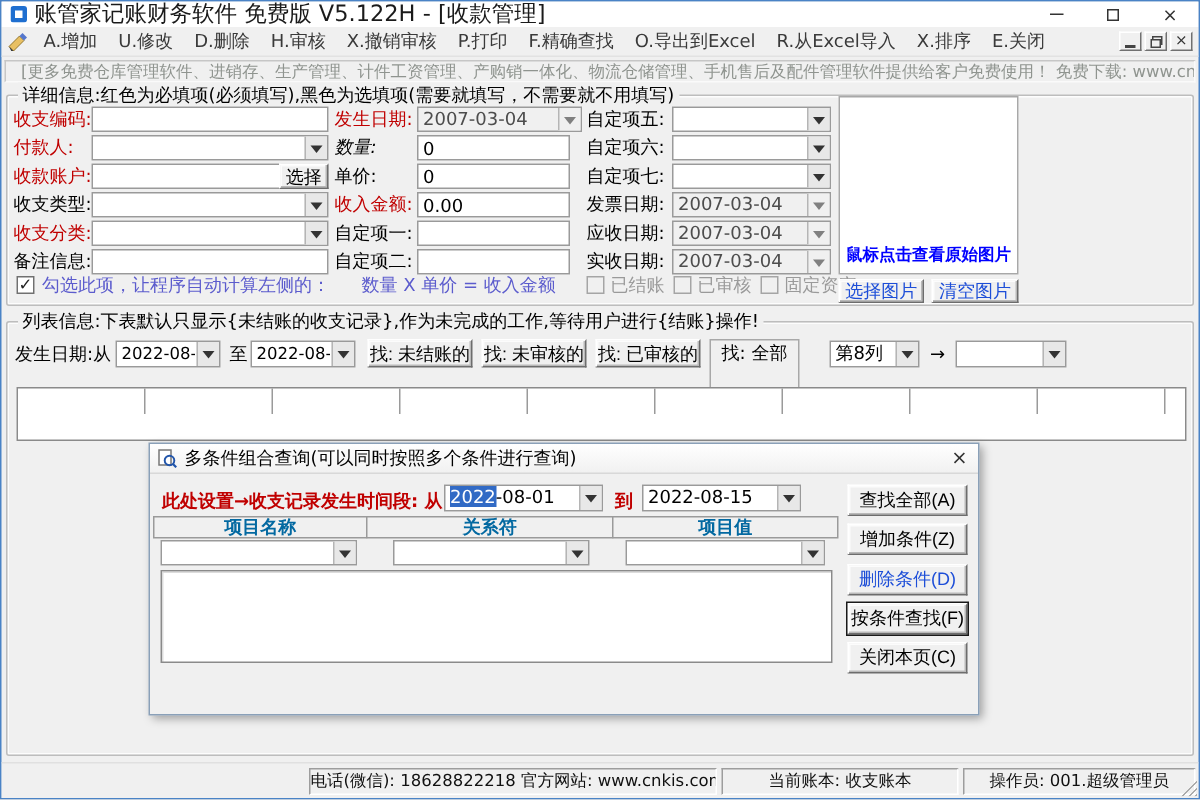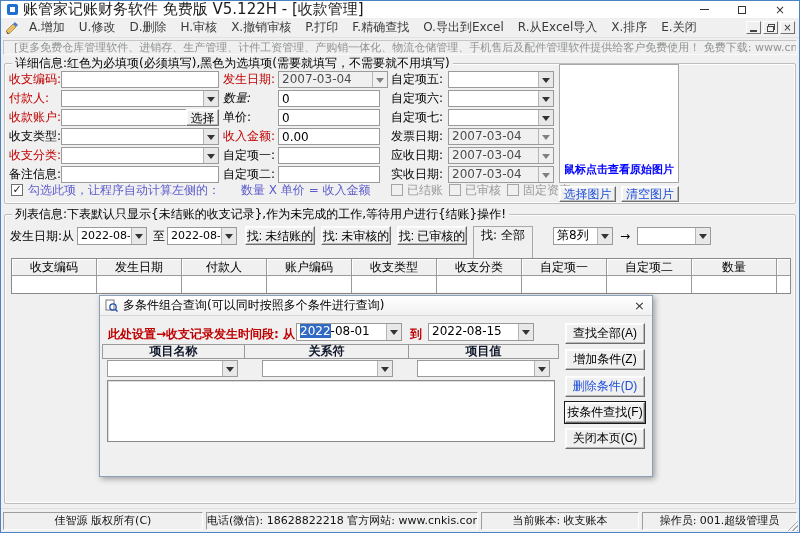--- a/index.html
+++ b/index.html
@@ -68,21 +68,21 @@
   .gh.fill { flex:1; width:auto; border-right:none; }
   .gc { width:85px; border-right:1px solid #9a9a9a; }
   .gc.fill { flex:1; width:auto; border-right:none; }
 
   
   .dialog { position:absolute; left:98px; top:294px; width:554px; height:182px; background:#f0f0f0; border:1px solid #8aa0b8; box-shadow:2px 2px 6px rgba(0,0,0,0.35); }
   .dlg-title { position:absolute; left:0; top:0; right:0; height:20px; background:linear-gradient(#ffffff,#f1f1f1); border-bottom:1px solid #d8d8d8; display:flex; align-items:center; }
   .dlg-title-text { margin-left:5px; white-space:nowrap; }
   .dlg-close { margin-left:auto; margin-right:7px; font-size:13px; color:#333; line-height:1; }
   .dlg-range { position:absolute; left:8px; top:30px; color:#c00000; font-weight:bold; white-space:nowrap; }
-  .dlg-hd { position:absolute; background:#f0f0f0; border:1px solid #9a9a9a; color:#0f172a; font-weight:bold; text-align:center; height:15px; line-height:13px; top:48px; }
+  .dlg-hd { position:absolute; background:#f0f0f0; border:1px solid #9a9a9a; color:#0369a1; font-weight:bold; text-align:center; height:15px; line-height:13px; top:48px; }
   .dlg-list { position:absolute; left:7px; top:84px; width:448px; height:62px; background:#fff; border:1px solid #8a8a8a; box-shadow:inset 1px 1px 0 #dcdcdc; }
   .dlg-steps { position:absolute; left:7px; top:158px; width:540px; color:#2020cc; font-weight:bold; font-size:11px; white-space:nowrap; }
   .sel { background:#316ac5; color:#fff; }
 
   
   .sb { position:absolute; left:0; right:0; bottom:0; height:24px; background:#f0f0f0; border-top:1px solid #e0e0e0; }
   .sb-panel { position:absolute; top:3px; height:18px; border:1px solid; border-color:#9d9d9d #ffffff #ffffff #9d9d9d; font-size:11px; line-height:16px; text-align:center; white-space:nowrap; overflow:hidden; color:#111; }
   .grip { position:absolute; right:1px; bottom:1px; width:13px; height:13px; background:repeating-linear-gradient(135deg, transparent 0 2px, #ababab 2px 3px); clip-path:polygon(100% 0, 100% 100%, 0 100%); }
 </style>
 </head>
@@ -257,32 +257,20 @@
       <span class="ca"></span>
     </div>
   <span class="lbl" style="left:619px; top:227px;">→</span>
   <div class="combo" style="left:636px; top:226px; width:74px; height:18px;">
       <span class="val"></span>
       <span class="ca"></span>
     </div>
 
   <div class="grid">
     <div class="grow">
-      <div class="gh">收支编码</div>
-      <div class="gh">发生日期</div>
-      <div class="gh">付款人</div>
-      <div class="gh">账户编码</div>
-      <div class="gh">收支类型</div>
-      <div class="gh">收支分类</div>
-      <div class="gh">自定项一</div>
-      <div class="gh">自定项二</div>
-      <div class="gh">数量</div>
-      <div class="gh fill"></div>
-    </div>
-    <div class="grow">
       <div class="gc"></div>
         <div class="gc"></div>
         <div class="gc"></div>
         <div class="gc"></div>
         <div class="gc"></div>
         <div class="gc"></div>
         <div class="gc"></div>
         <div class="gc"></div>
         <div class="gc"></div>
         <div class="gc fill"></div>
@@ -331,20 +319,19 @@
 
     <button class="btn" style="left:465px; top:27px; width:80px; height:21px; line-height:19px;">查找全部(A)</button>
     <button class="btn" style="left:465px; top:53px; width:80px; height:21px; line-height:19px;">增加条件(Z)</button>
     <button class="btn dis" style="left:465px; top:80px; width:80px; height:21px; line-height:19px;">删除条件(D)</button>
     <button class="btn focus" style="left:465px; top:106px; width:80px; height:21px; line-height:19px;">按条件查找(F)</button>
     <button class="btn" style="left:465px; top:132px; width:80px; height:21px; line-height:19px;">关闭本页(C)</button>
 
   </div>
 
   <div class="sb">
-    <div class="sb-panel" style="left:2px; width:200px;">佳智源 版权所有(C)</div>
     <div class="sb-panel" style="left:205px; width:272px;">电话(微信): 18628822218 官方网站: www.cnkis.com</div>
     <div class="sb-panel" style="left:480px; width:158px;">当前账本: 收支账本</div>
     <div class="sb-panel" style="left:641px; width:155px;">操作员: 001.超级管理员</div>
     <div class="grip"></div>
   </div>
 
 </div>
 
 </body></html>

